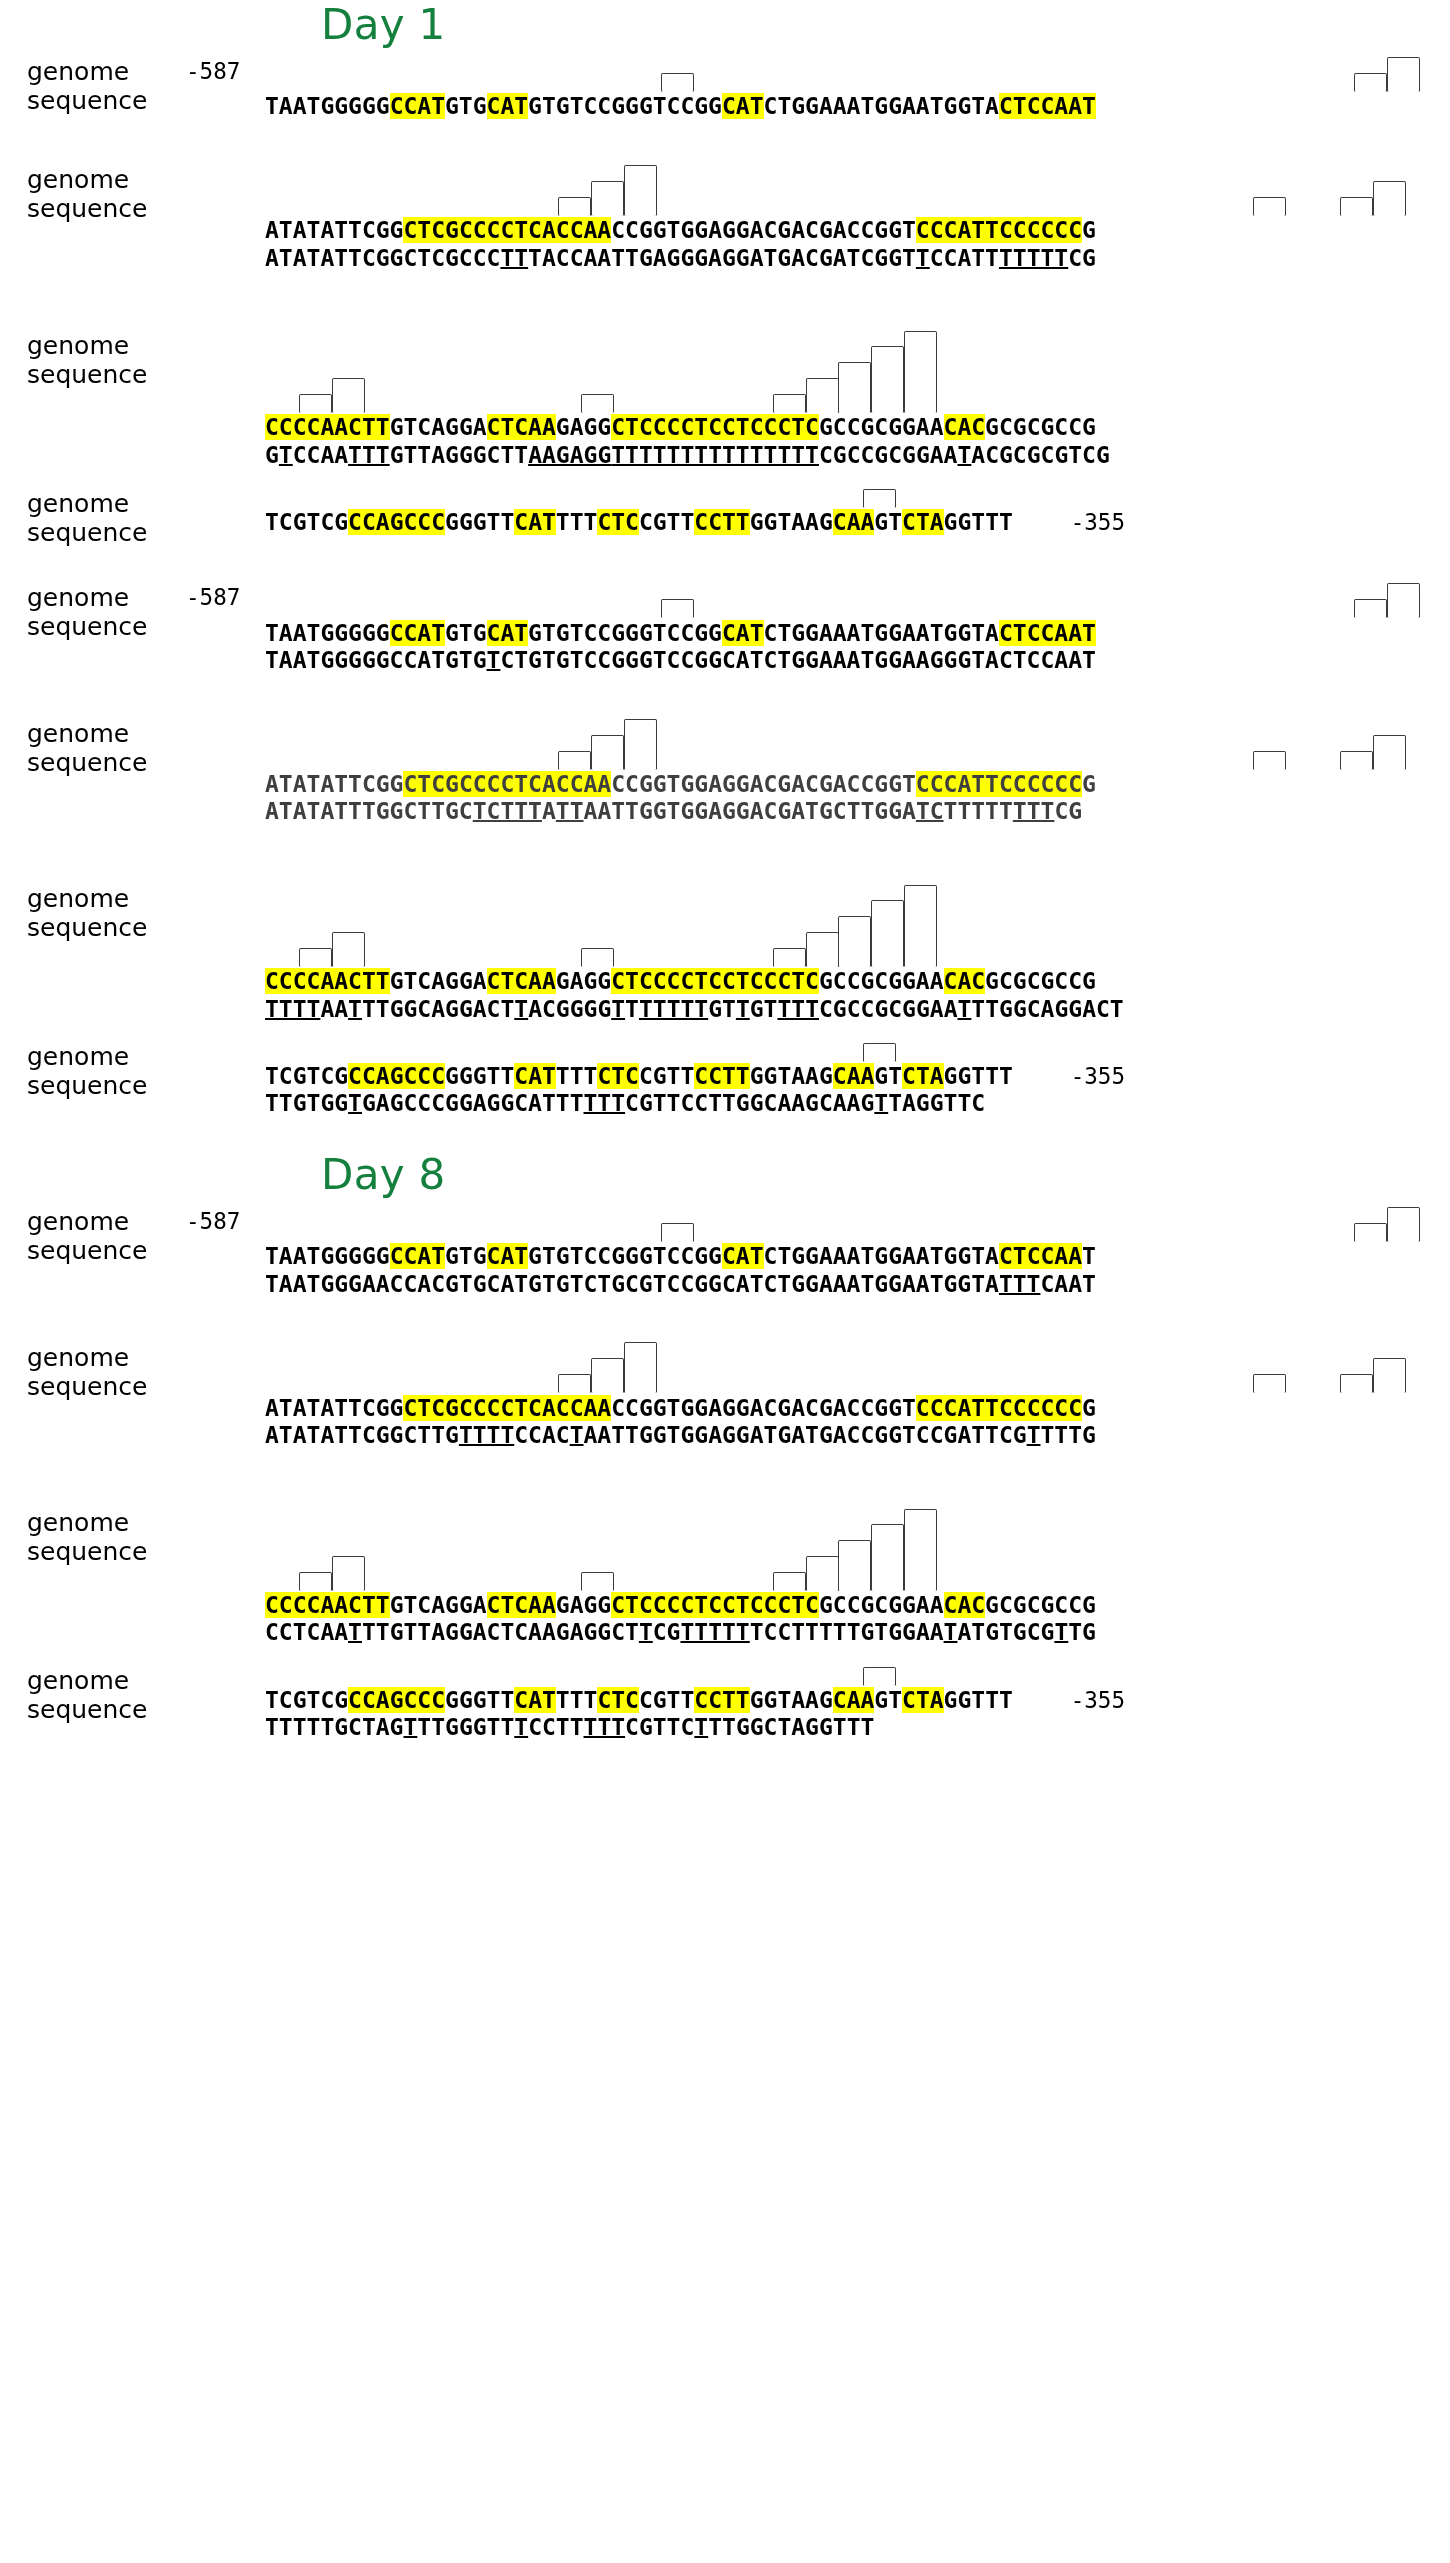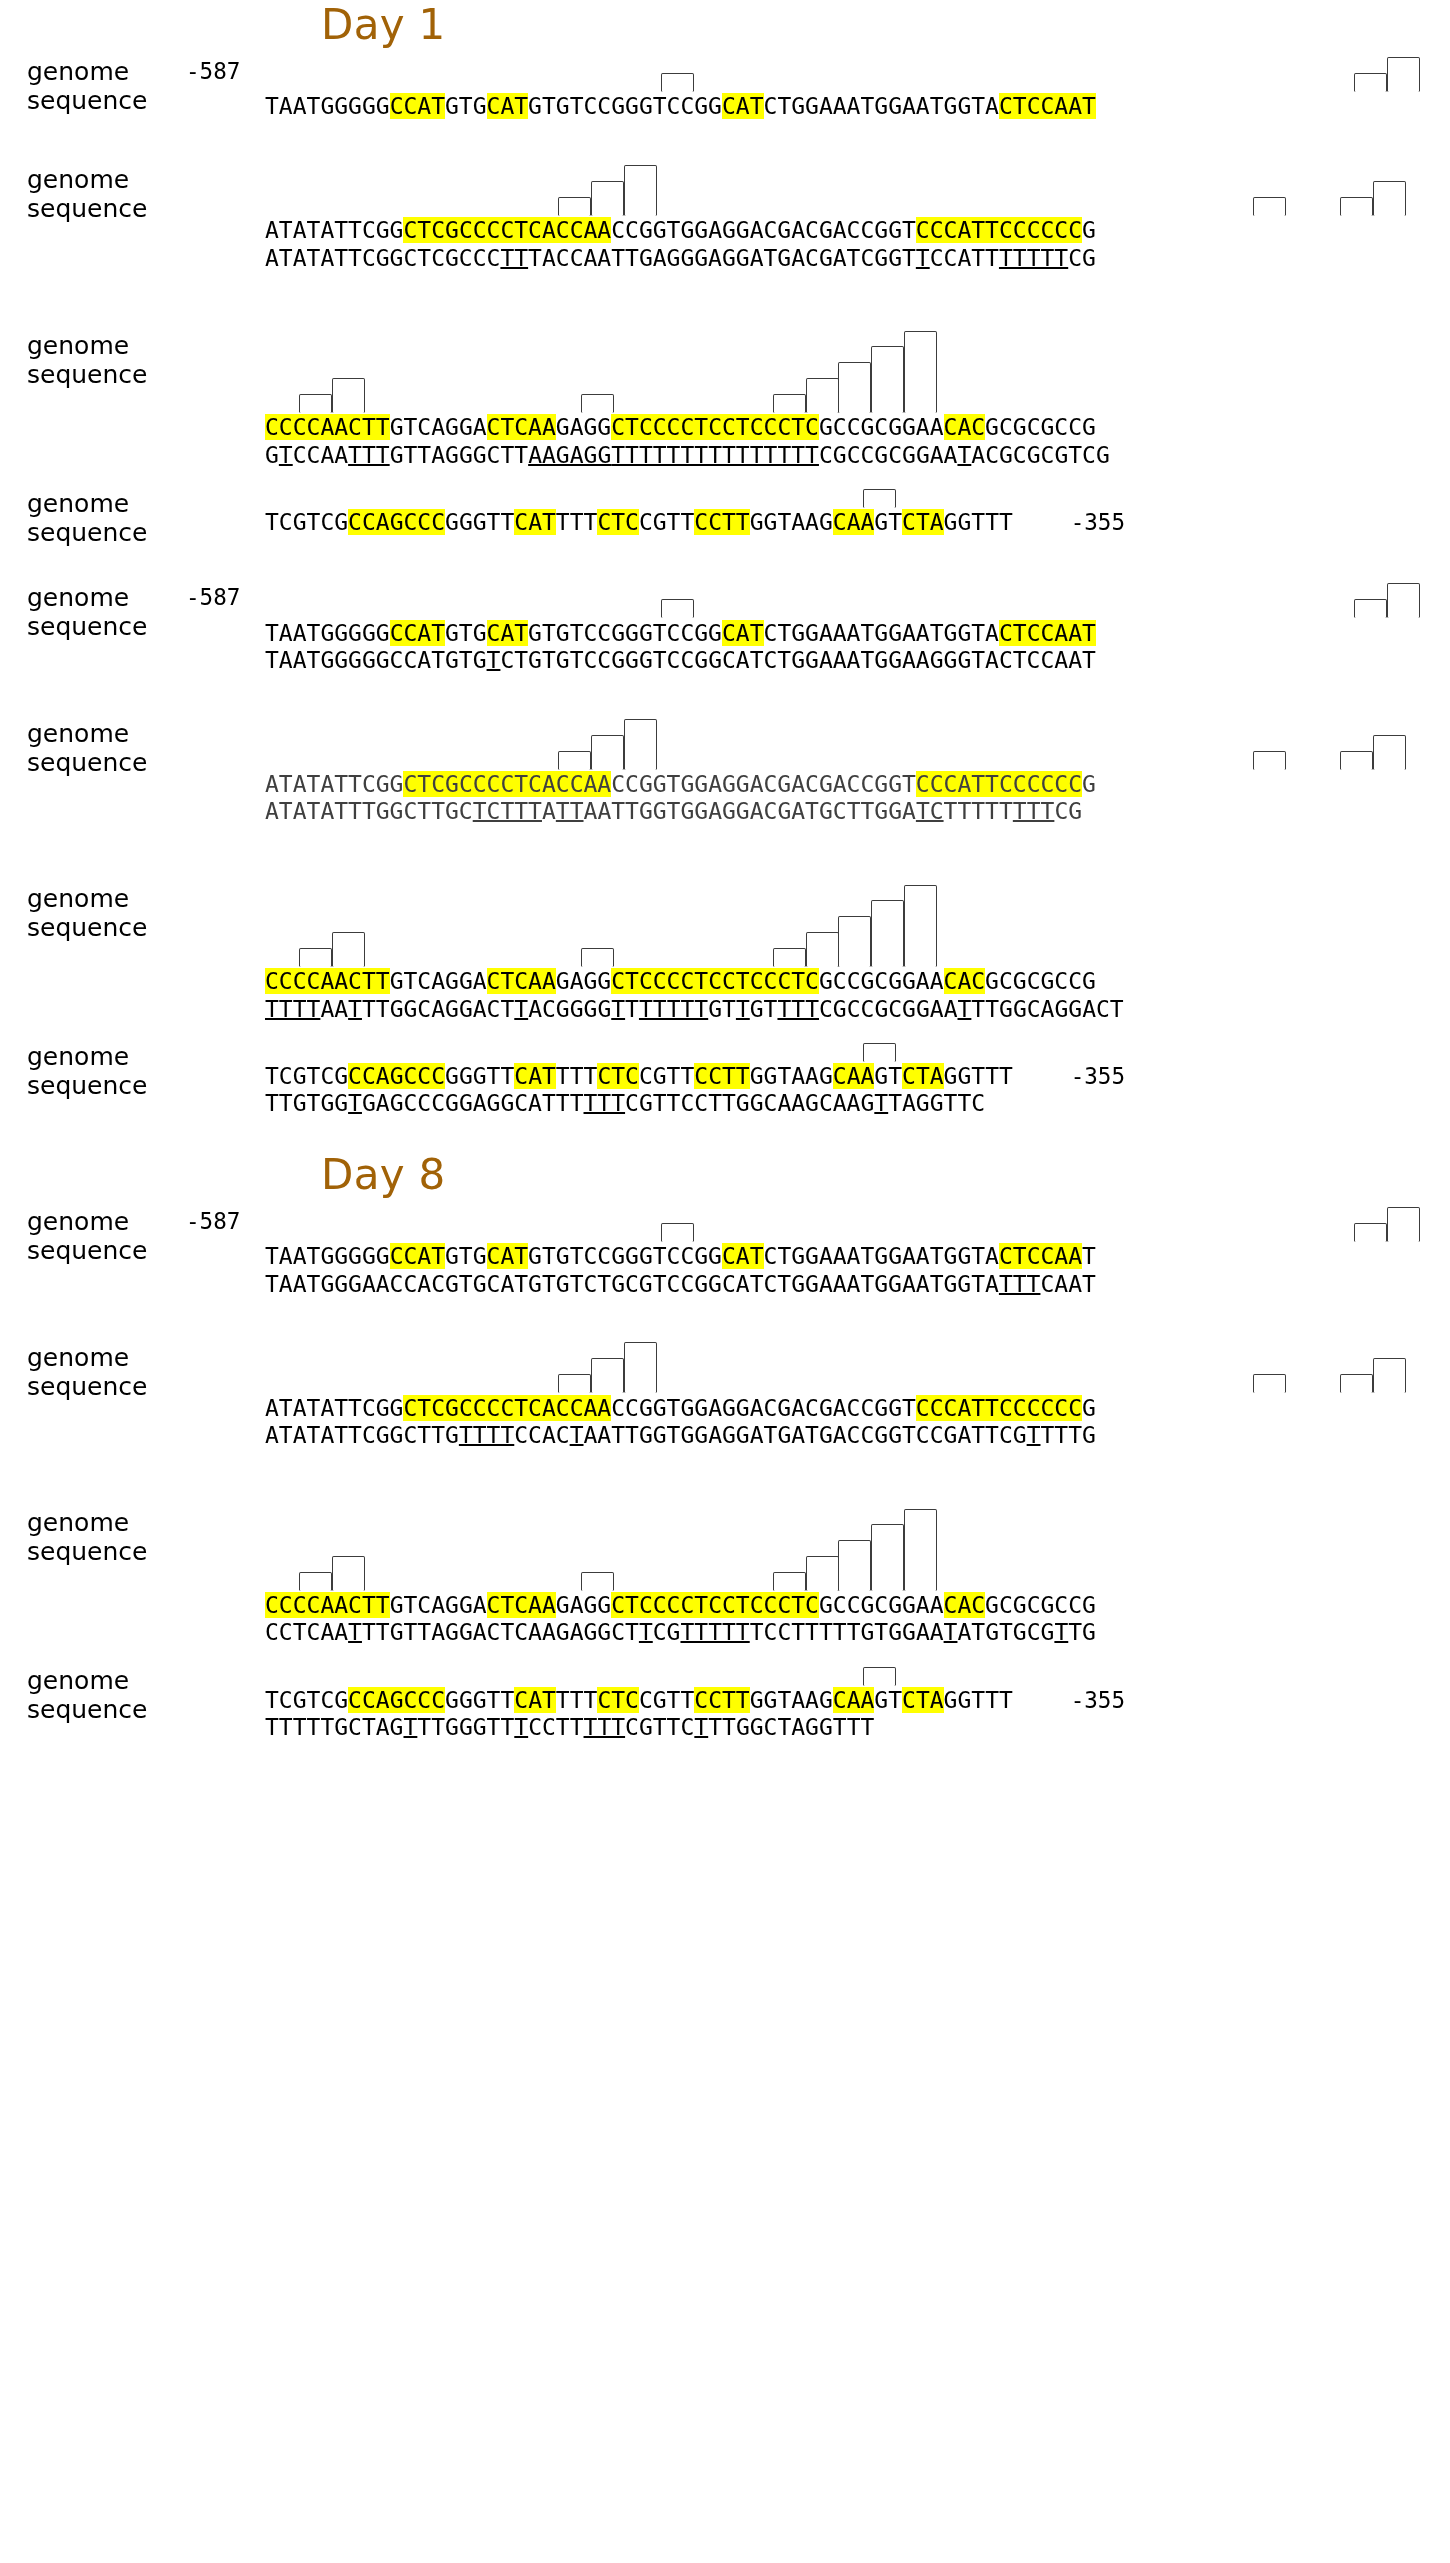--- a/index.html
+++ b/index.html
@@ -21,21 +21,21 @@
     height: 2563px;
     padding: 0;
   }
   .day-section {
     position: relative;
   }
   .day-title {
     font-family: "DejaVu Sans", sans-serif;
     font-size: 42px;
     font-weight: 400;
-    color: #a16207;
+    color: #15803d;
     margin: 0 0 3.4px 0;
     padding-left: 321px;
     letter-spacing: 0.3px;
   }
   .block {
     position: relative;
     display: flex;
     align-items: flex-start;
     margin: 0;
   }
@@ -78,20 +78,21 @@
     border-radius: 1.7px;
     box-sizing: border-box;
   }
   .seqline {
     font-family: "DejaVu Sans Mono", monospace;
     font-size: 23px;
     line-height: 1.2;
     letter-spacing: 0px;
     white-space: pre;
     color: #000000;
+    font-weight: bold;
   }
   .seqline.grey { color: #3f3f3f; }
   .hl { background: #ffff00; }
   .u { text-decoration: underline; text-underline-offset: 1.1px; }
   .tailcoord {
     font-family: "DejaVu Sans Mono", monospace;
     font-size: 22.6px;
     padding-left: 17px;
     white-space: pre;
   }

